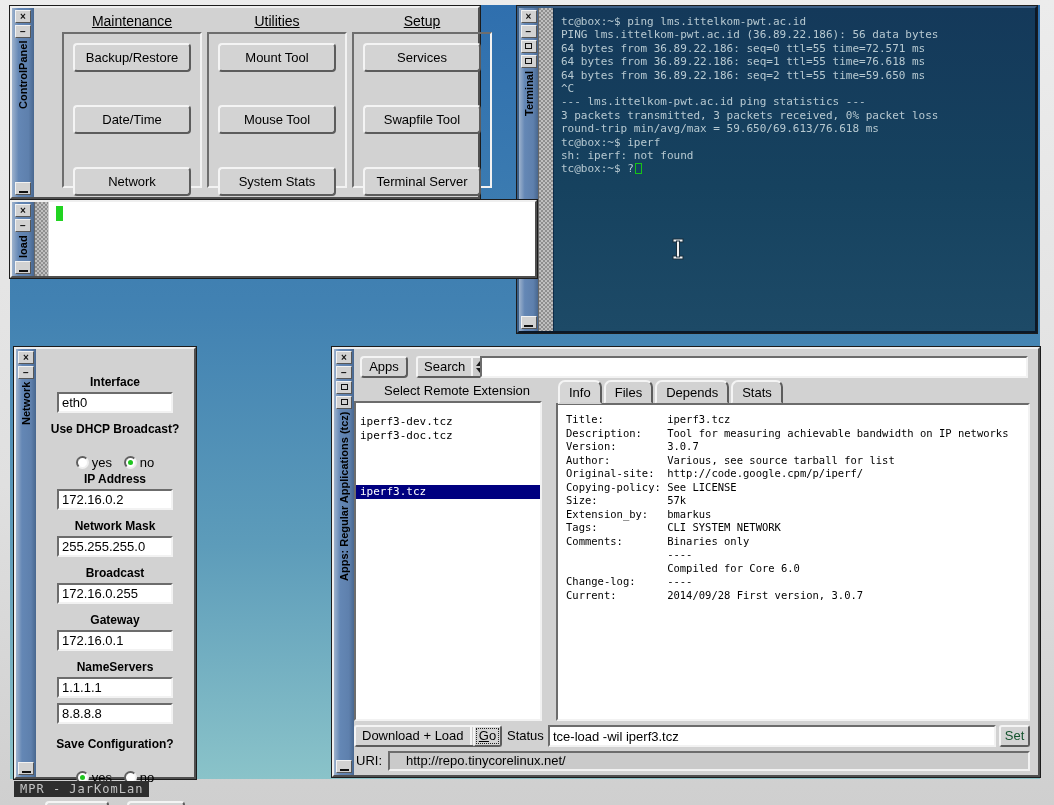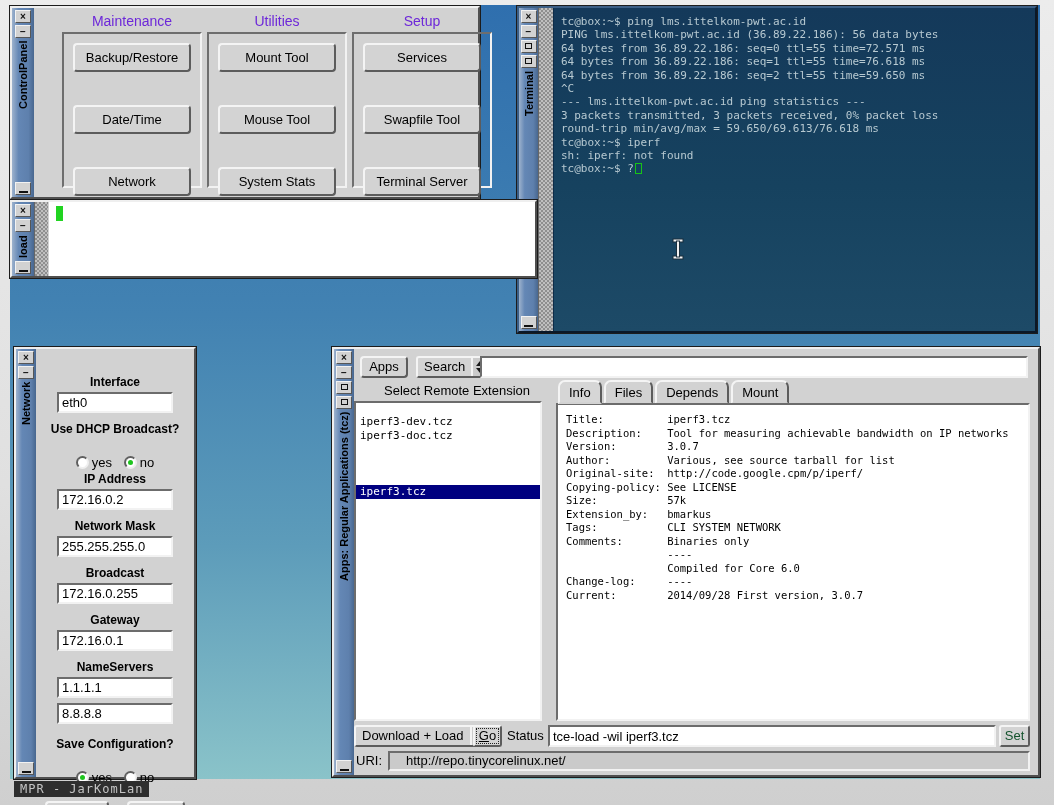--- a/index.html
+++ b/index.html
@@ -45,21 +45,21 @@
   .tri-dn{width:0;height:0;border-left:4px solid transparent;border-right:4px solid transparent;border-top:5px solid #1a1a1a;}
   .radio{display:inline-block;width:13px;height:13px;border-radius:50%;background:#fff;
     border:2px solid;border-color:#5f5f5f #efefef #efefef #5f5f5f;position:relative;
     vertical-align:-2px;cursor:pointer;}
   .radio.on::after{content:"";position:absolute;left:2px;top:2px;width:5px;height:5px;
     border-radius:50%;background:#1ec51e;}
 
   
   .cp-content{position:absolute;left:22px;top:0;right:0;bottom:0;padding:4px 5px;}
   .cp-col{position:absolute;top:2px;width:140px;}
-  .cp-head{display:block;text-align:center;font:14px "Liberation Sans",sans-serif;color:#6d28d9;height:22px;line-height:22px;}
+  .cp-head{display:block;text-align:center;font:14px "Liberation Sans",sans-serif;color:#000000;height:22px;line-height:22px;text-decoration:underline;}
   .cp-box{border:2px solid;border-color:#6e6e6e #f2f2f2 #f2f2f2 #6e6e6e;padding:9px 9px;height:156px;
     display:flex;flex-direction:column;justify-content:space-between;gap:33px;}
   .cp-btn{height:29px;line-height:25px;width:100%;}
 
   
   .term{background:#0d2c49;border-color:#3c5f86 #0a1828 #0a1828 #3c5f86;}
   .term .titlebar{width:19px;}
   .term-body{position:absolute;left:35px;top:0;right:0;bottom:0;
     background:linear-gradient(180deg,#14395a 0%,#16425f 55%,#1d4a67 100%);
     padding:7px 7px;font:11px/13.4px "DejaVu Sans Mono",monospace;color:#b7c9d1;white-space:pre;overflow:hidden;}
@@ -260,21 +260,21 @@
           <span class="lbl">Search</span>
           <span class="arrows">
               <span class="tri-up"></span>
               <span class="tri-dn"></span>
             </span>
         </span>
         <input class="sunken search-input" value="" style="">
       </div>
       <span class="select-label">Select Remote Extension</span>
       <div class="tabs">
-        <span class="tab active">Info</span><span class="tab">Files</span><span class="tab">Depends</span><span class="tab">Mount</span>
+        <span class="tab active">Info</span><span class="tab">Files</span><span class="tab">Depends</span><span class="tab">Stats</span>
       </div>
       <div class="sunken listbox">
         <div class="row">iperf3-dev.tcz</div>
         <div class="row">iperf3-doc.tcz</div>
         <div class="row sel">iperf3.tcz</div>
       </div>
       <div class="sunken infopanel"><div>Title:          iperf3.tcz</div><div>Description:    Tool for measuring achievable bandwidth on IP networks</div><div>Version:        3.0.7</div><div>Author:         Various, see source tarball for list</div><div>Original-site:  http://code.google.cpm/p/iperf/</div><div>Copying-policy: See LICENSE</div><div>Size:           57k</div><div>Extension_by:   bmarkus</div><div>Tags:           CLI SYSTEM NETWORK</div><div>Comments:       Binaries only</div><div>                ----</div><div>                Compiled for Core 6.0</div><div>Change-log:     ----</div><div>Current:        2014/09/28 First version, 3.0.7</div></div>
       <div class="apps-botrow">
         <span class="choice action-choice">
           <span class="lbl">Download + Load</span>

